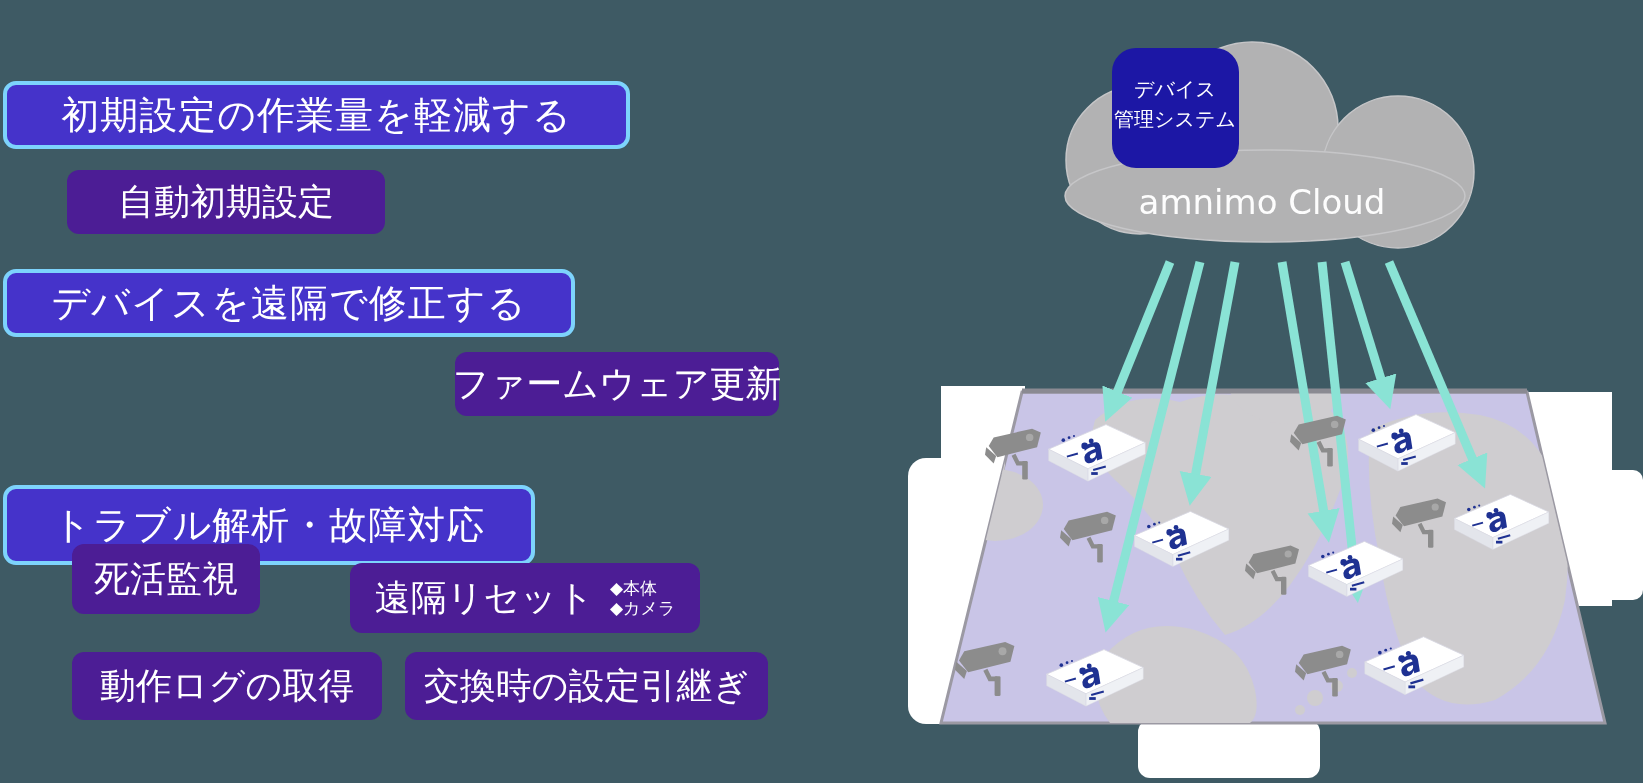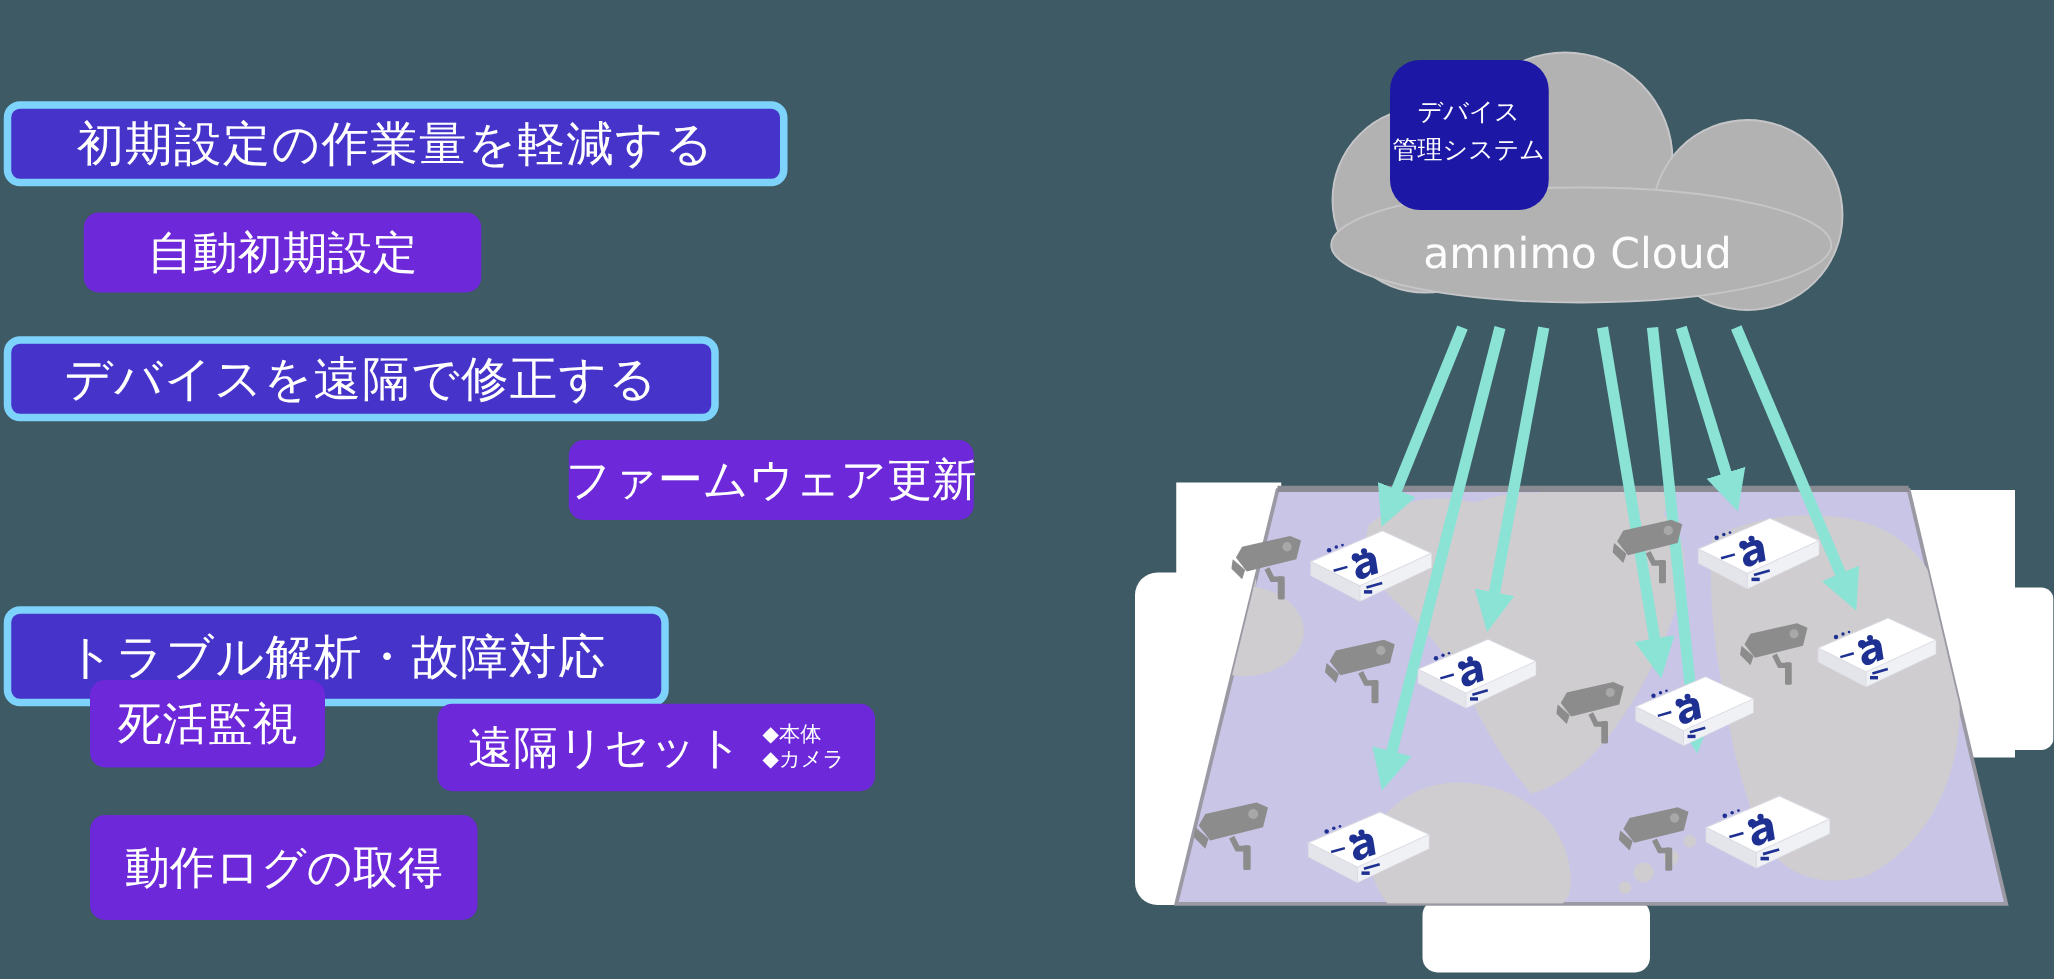--- a/index.html
+++ b/index.html
@@ -4,37 +4,37 @@
 <style>
   html,body{margin:0;padding:0;background:#3E5A64;}
   #canvas{
     position:relative;width:1643px;height:783px;overflow:hidden;
     background:#3E5A64;
     font-family:"DejaVu Sans","Liberation Sans",sans-serif;
   }
   .abs{position:absolute;box-sizing:border-box;}
   
   .hdr{
-    background:#4533CA;border:6px solid #7dd3fc;border-radius:13px;
+    background:#4533CA;border:4px solid #7dd3fc;border-radius:13px;
     color:#fff;font-size:38px;display:flex;align-items:center;justify-content:center;
     white-space:nowrap;letter-spacing:1px;
   }
   .feat{
-    background:#6d28d9;border-radius:12px;color:#fff;font-size:36px;
+    background:#4c1d95;border-radius:12px;color:#fff;font-size:36px;
     display:flex;align-items:center;justify-content:center;white-space:nowrap;
   }
   .h1{left:3px;top:81px;width:627px;height:68px;}
   .f11{left:67px;top:170px;width:318px;height:64px;}
   .h2{left:3px;top:269px;width:572px;height:68px;}
   .f21{left:67px;top:352px;width:366px;height:64px;}
   .f22{left:455px;top:352px;width:324px;height:64px;}
   .h3{left:3px;top:485px;width:532px;height:80px;text-align:right;}
   .f31{left:72px;top:544px;width:188px;height:70px;}
   .f32{left:350px;top:563px;width:350px;height:70px;gap:16px;}
-  .f33{left:72px;top:652px;width:310px;height:84px;}
+  .f33{left:72px;top:652px;width:310px;height:68px;}
   .f34{left:405px;top:652px;width:363px;height:68px;}
   .sub{display:flex;flex-direction:column;justify-content:center;font-size:17px;line-height:1.2;text-align:left;}
   
   svg.diagram{position:absolute;left:0;top:0;}
   .cloud-label{font-size:34px;fill:#FDFDFD;}
   .badge-label{font-size:20px;fill:#FFFFFF;}
   .gw-logo{font-size:40px;font-weight:bold;font-style:italic;}
 </style>
 </head>
 <body>
@@ -50,20 +50,21 @@
   <div class="abs hdr h3">トラブル解析・故障対応</div>
   <div class="abs feat f31">死活監視</div>
   <div class="abs feat f32">
     <span>遠隔リセット</span>
     <span class="sub">
       <span>◆本体</span>
       <span>◆カメラ</span>
     </span>
   </div>
   <div class="abs feat f33">動作ログの取得</div>
+  <div class="abs feat f34">交換時の設定引継ぎ</div>
 
   <svg class="diagram" width="1643" height="783" viewBox="0 0 1643 783">
     <defs>
       <clipPath id="mapClip">
         <polygon points="1022,392 1527,392 1605,723 941,723"></polygon>
       </clipPath>
       <marker id="ah" markerWidth="4" markerHeight="4" refX="1.6" refY="1.8" orient="auto" markerUnits="strokeWidth">
         <path d="M0,0 L3.6,1.8 L0,3.6 Z" fill="#8AE3D5"></path>
       </marker>
 

